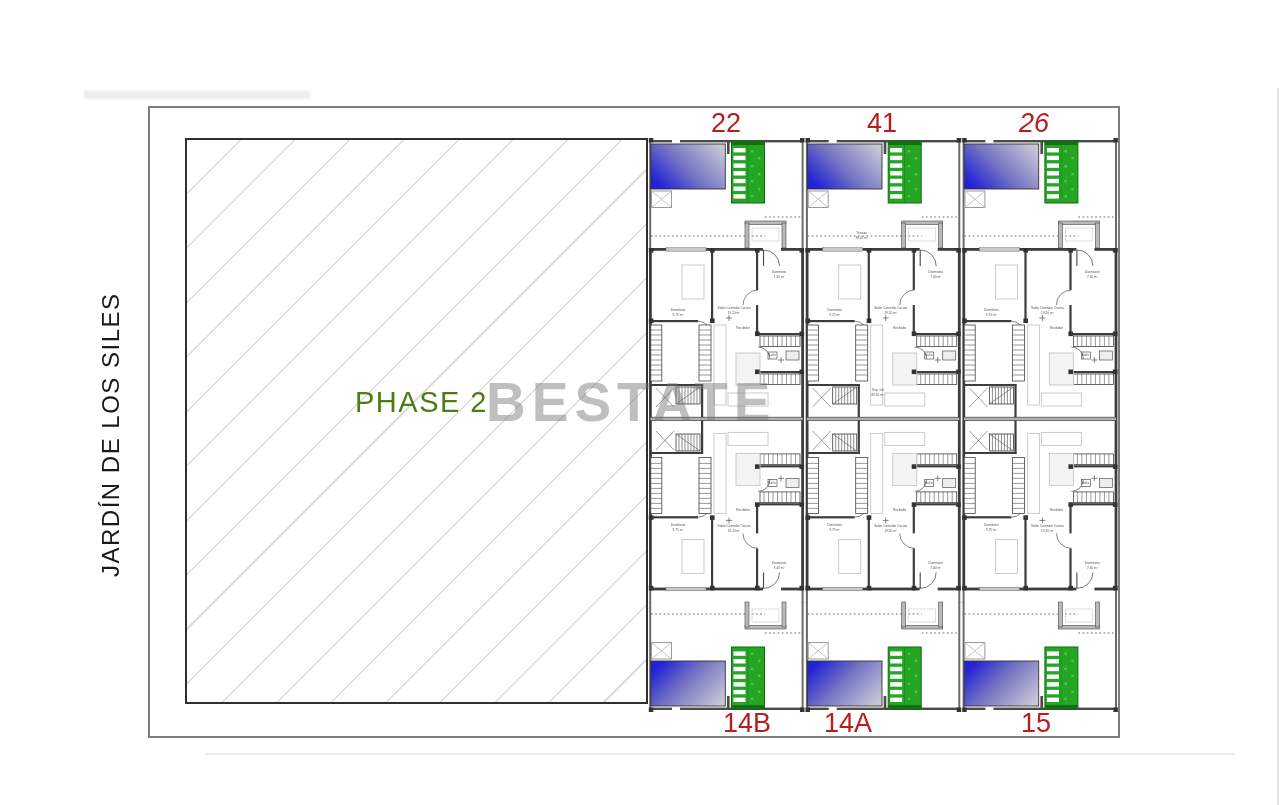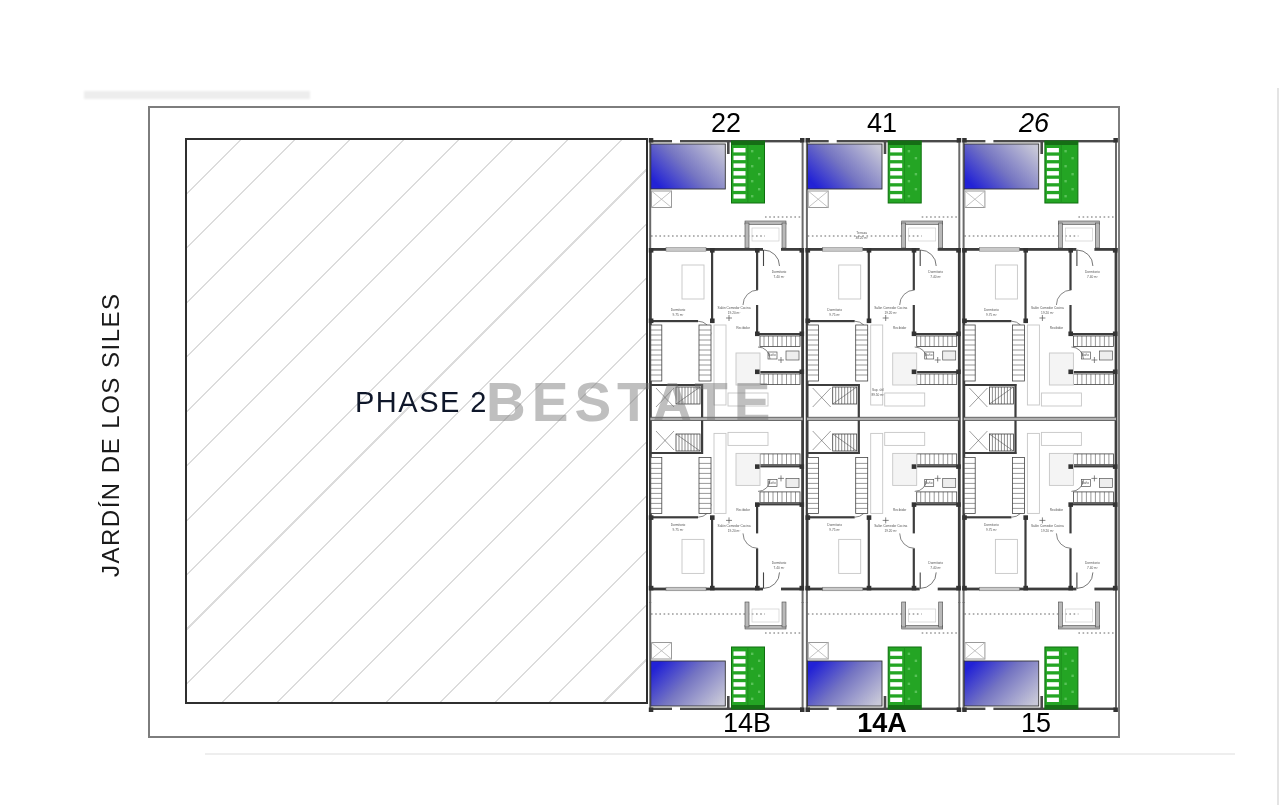--- a/index.html
+++ b/index.html
@@ -15,25 +15,25 @@
   .outer-border{position:absolute;left:148px;top:106px;width:968px;height:628px;border:2px solid #7d7d7d;}
 
   .street{position:absolute;left:97px;top:276px;width:46px;height:318px;
           writing-mode:vertical-rl;transform:rotate(180deg);
           font-size:24px;letter-spacing:1.5px;color:#1a1a1a;white-space:nowrap;
           text-align:center;}
 
   .phase-area{position:absolute;left:185px;top:138px;width:463px;height:566px;
       border:2px solid #2f2f2f;box-sizing:border-box;
       background:repeating-linear-gradient(135deg,#ffffff 0px,#ffffff 37px,#dcdcdc 37px,#dcdcdc 38.5px);}
-  .phase-text{position:absolute;left:355px;top:386px;font-size:29px;letter-spacing:1.5px;color:#0f172a;z-index:3;}
+  .phase-text{position:absolute;left:355px;top:386px;font-size:29px;letter-spacing:1.5px;color:#4d7c0f;z-index:3;}
 
   .plan-svg{position:absolute;left:648px;top:107px;z-index:1;}
 
-  .unit-label{position:absolute;width:90px;text-align:center;font-size:27px;color:#000000;z-index:2;}
+  .unit-label{position:absolute;width:90px;text-align:center;font-size:27px;color:#b91c1c;z-index:2;}
   .unit-label.t{top:108px;}
   .unit-label.b{top:708px;}
 
   .watermark{position:absolute;left:486px;top:370px;font-size:55px;font-weight:bold;
       letter-spacing:6px;color:#737373;opacity:0.45;z-index:4;white-space:nowrap;}
 </style>
 </head>
 <body>
 
 <div class="canvas">
@@ -46,21 +46,21 @@
 
   <div class="street">JARDÍN DE LOS SILES</div>
 
   <div class="phase-area"></div>
   <div class="phase-text">PHASE 2</div>
 
   <div class="unit-label t" style="left:681px;">22</div>
   <div class="unit-label t" style="left:837px;">41</div>
   <div class="unit-label t" style="left:989px;font-style:italic;">26</div>
   <div class="unit-label b" style="left:702px;">14B</div>
-  <div class="unit-label b" style="left:837px;font-weight:bold;">14A</div>
+  <div class="unit-label b" style="left:803px;">14A</div>
   <div class="unit-label b" style="left:991px;">15</div>
 
   <svg class="plan-svg" width="470" height="630" viewBox="0 0 470 630">
     <defs>
       <linearGradient id="poolGrad" x1="0" y1="0.75" x2="1" y2="0.15">
         <stop offset="0" stop-color="#2222d6"></stop>
         <stop offset="0.45" stop-color="#7575c2"></stop>
         <stop offset="1" stop-color="#c8c8d8"></stop>
       </linearGradient>
 

